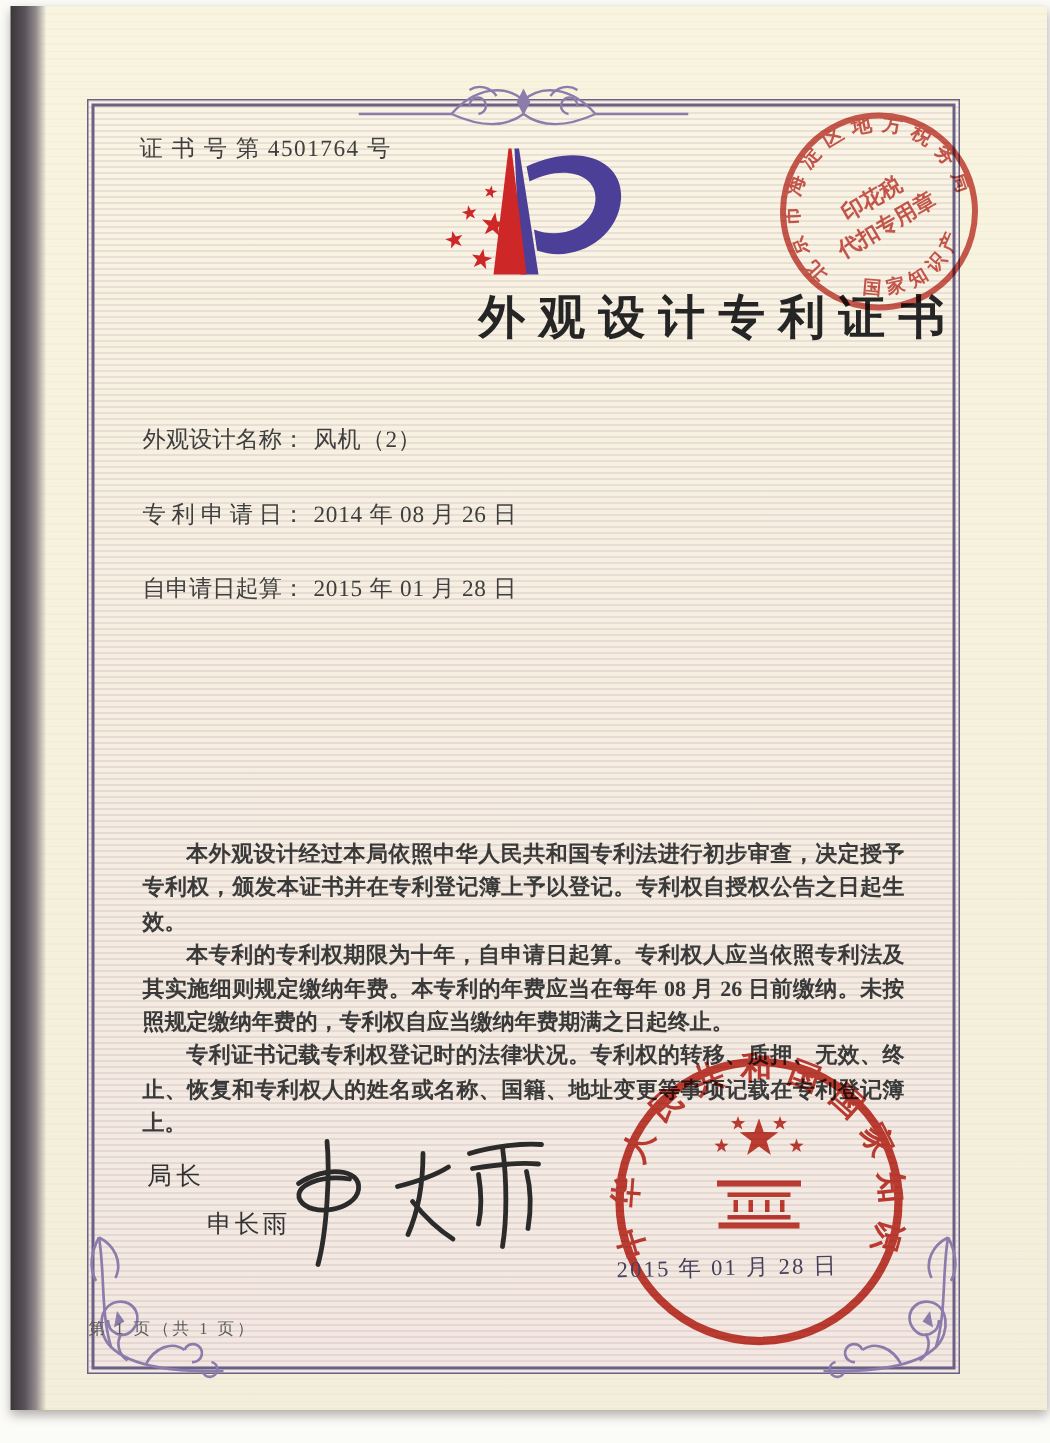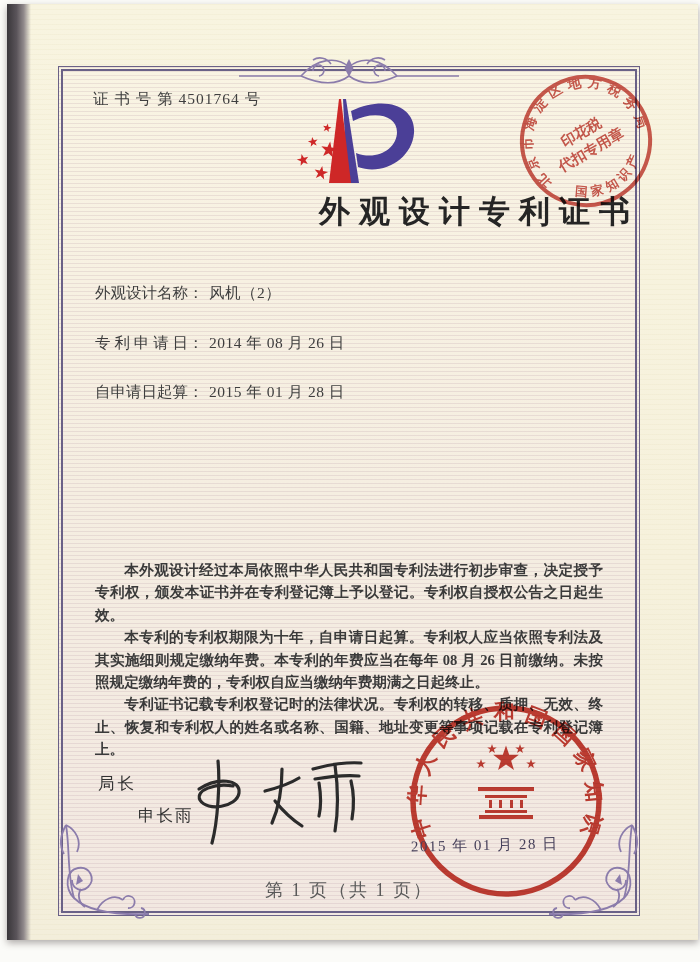--- a/index.html
+++ b/index.html
@@ -32,21 +32,21 @@
   .paragraphs{left:36px;top:492px;width:508px;font-size:14.6px;line-height:22.4px;
          text-align:justify;color:#3a3a3a;font-weight:bold;}
   .paragraphs p{margin:0;text-indent:2em;}
   .sig-role{left:39px;top:706px;font-size:16.5px;letter-spacing:3px;color:#333;}
   .sig-name{left:39px;top:738px;font-size:16.5px;letter-spacing:2px;color:#333;margin-left:40px;}
   .signature-svg{left:126px;top:682px;}
   .office-seal{left:347px;top:634px;mix-blend-mode:multiply;opacity:.95;}
   .tax-seal{left:447px;top:-6px;mix-blend-mode:multiply;opacity:.88;}
   .issue-date{left:352px;top:769px;font-size:15px;letter-spacing:1.5px;color:#46405a;
          transform:rotate(-1.2deg);z-index:5;}
-  .footer{left:0;right:0;top:811px;text-align:center;font-size:18px;letter-spacing:2px;color:#5a5a5a;}
+  .footer{left:0;right:0;top:811px;text-align:left;font-size:11px;letter-spacing:2px;color:#5a5a5a;}
   .ornament-top{left:50%;top:-17px;transform:translateX(-50%);}
   .corner-bl{left:-4px;bottom:-6px;}
   .corner-br{right:-4px;bottom:-6px;transform:scaleX(-1);}
 </style>
 </head>
 <body>
 
 <div class="photo">
   <div class="page">
     <div class="page-texture"></div>

